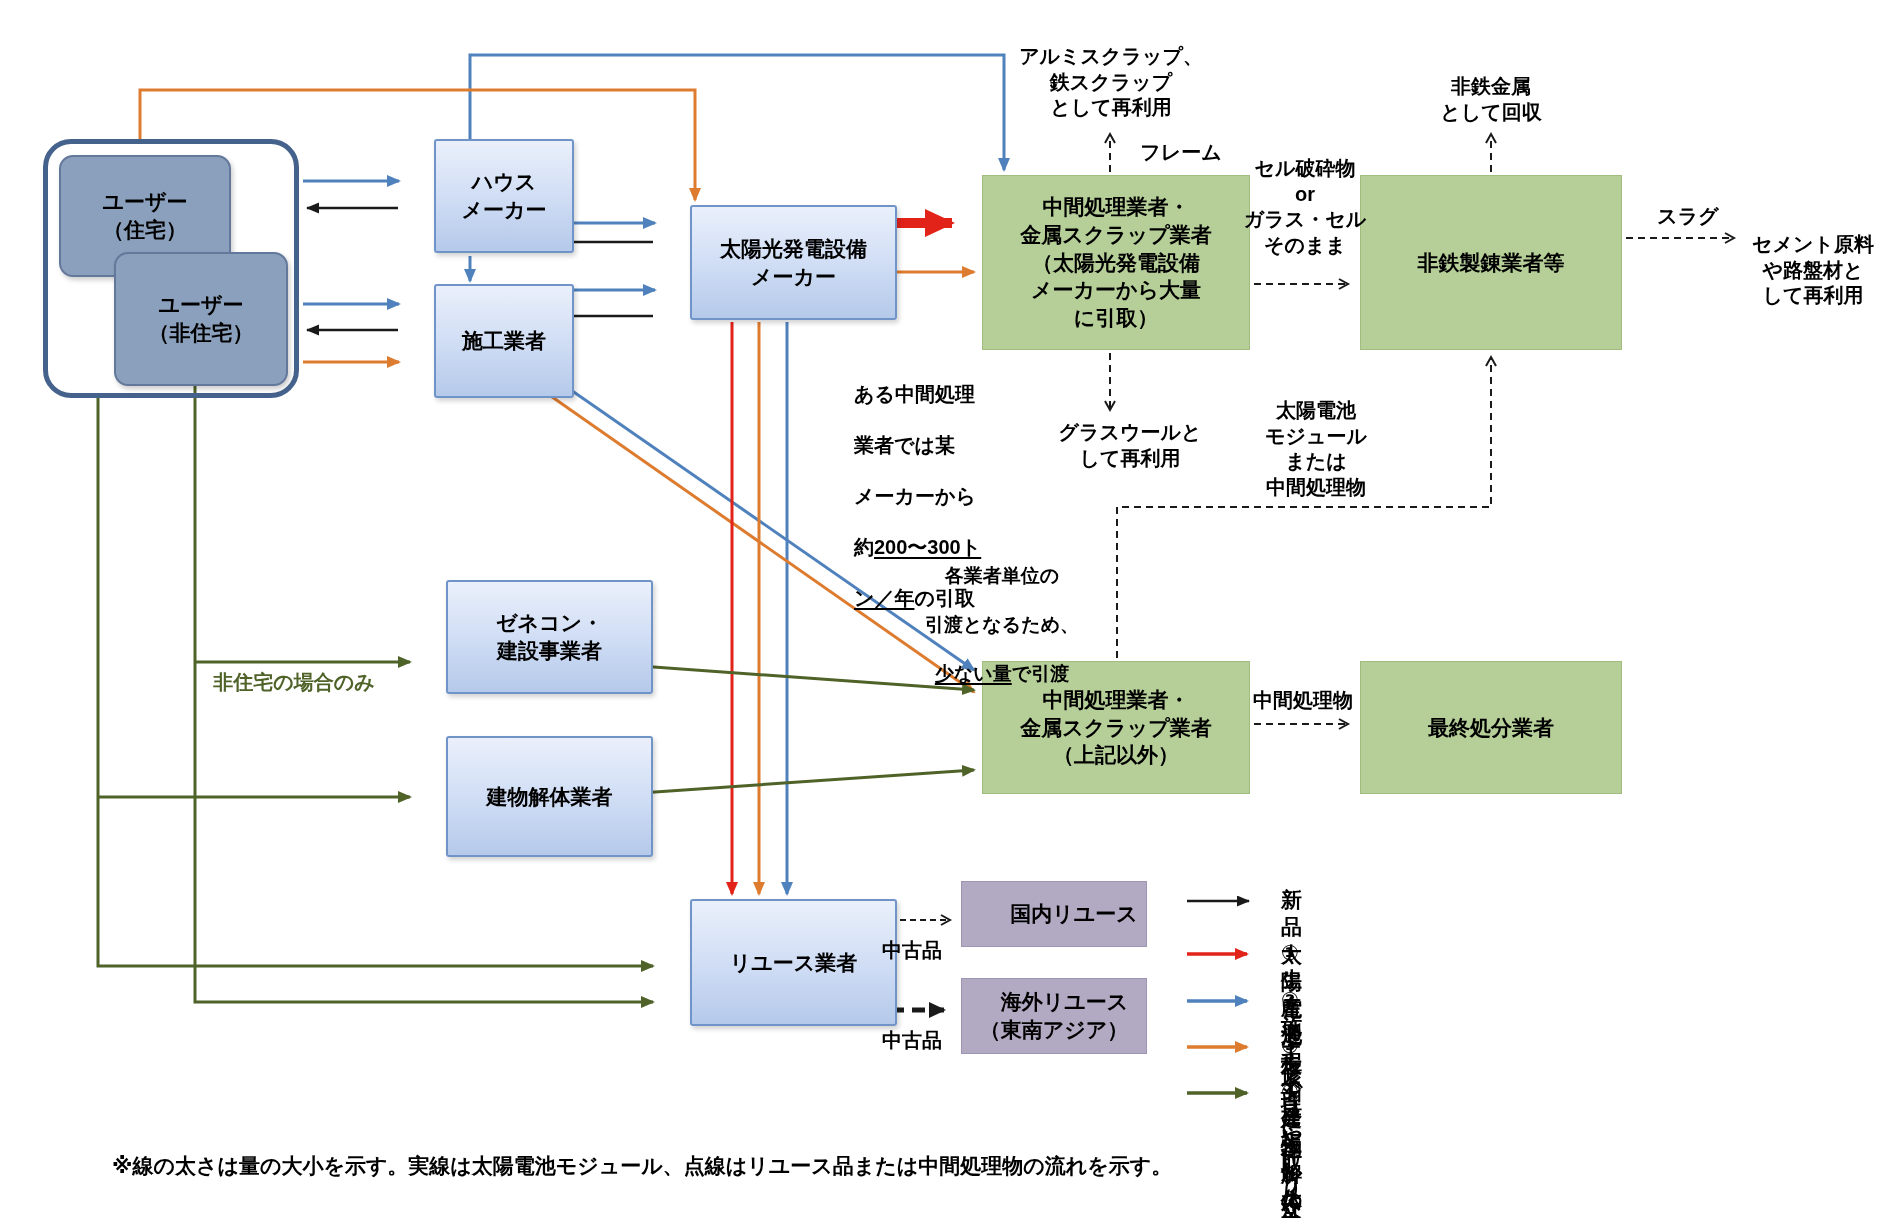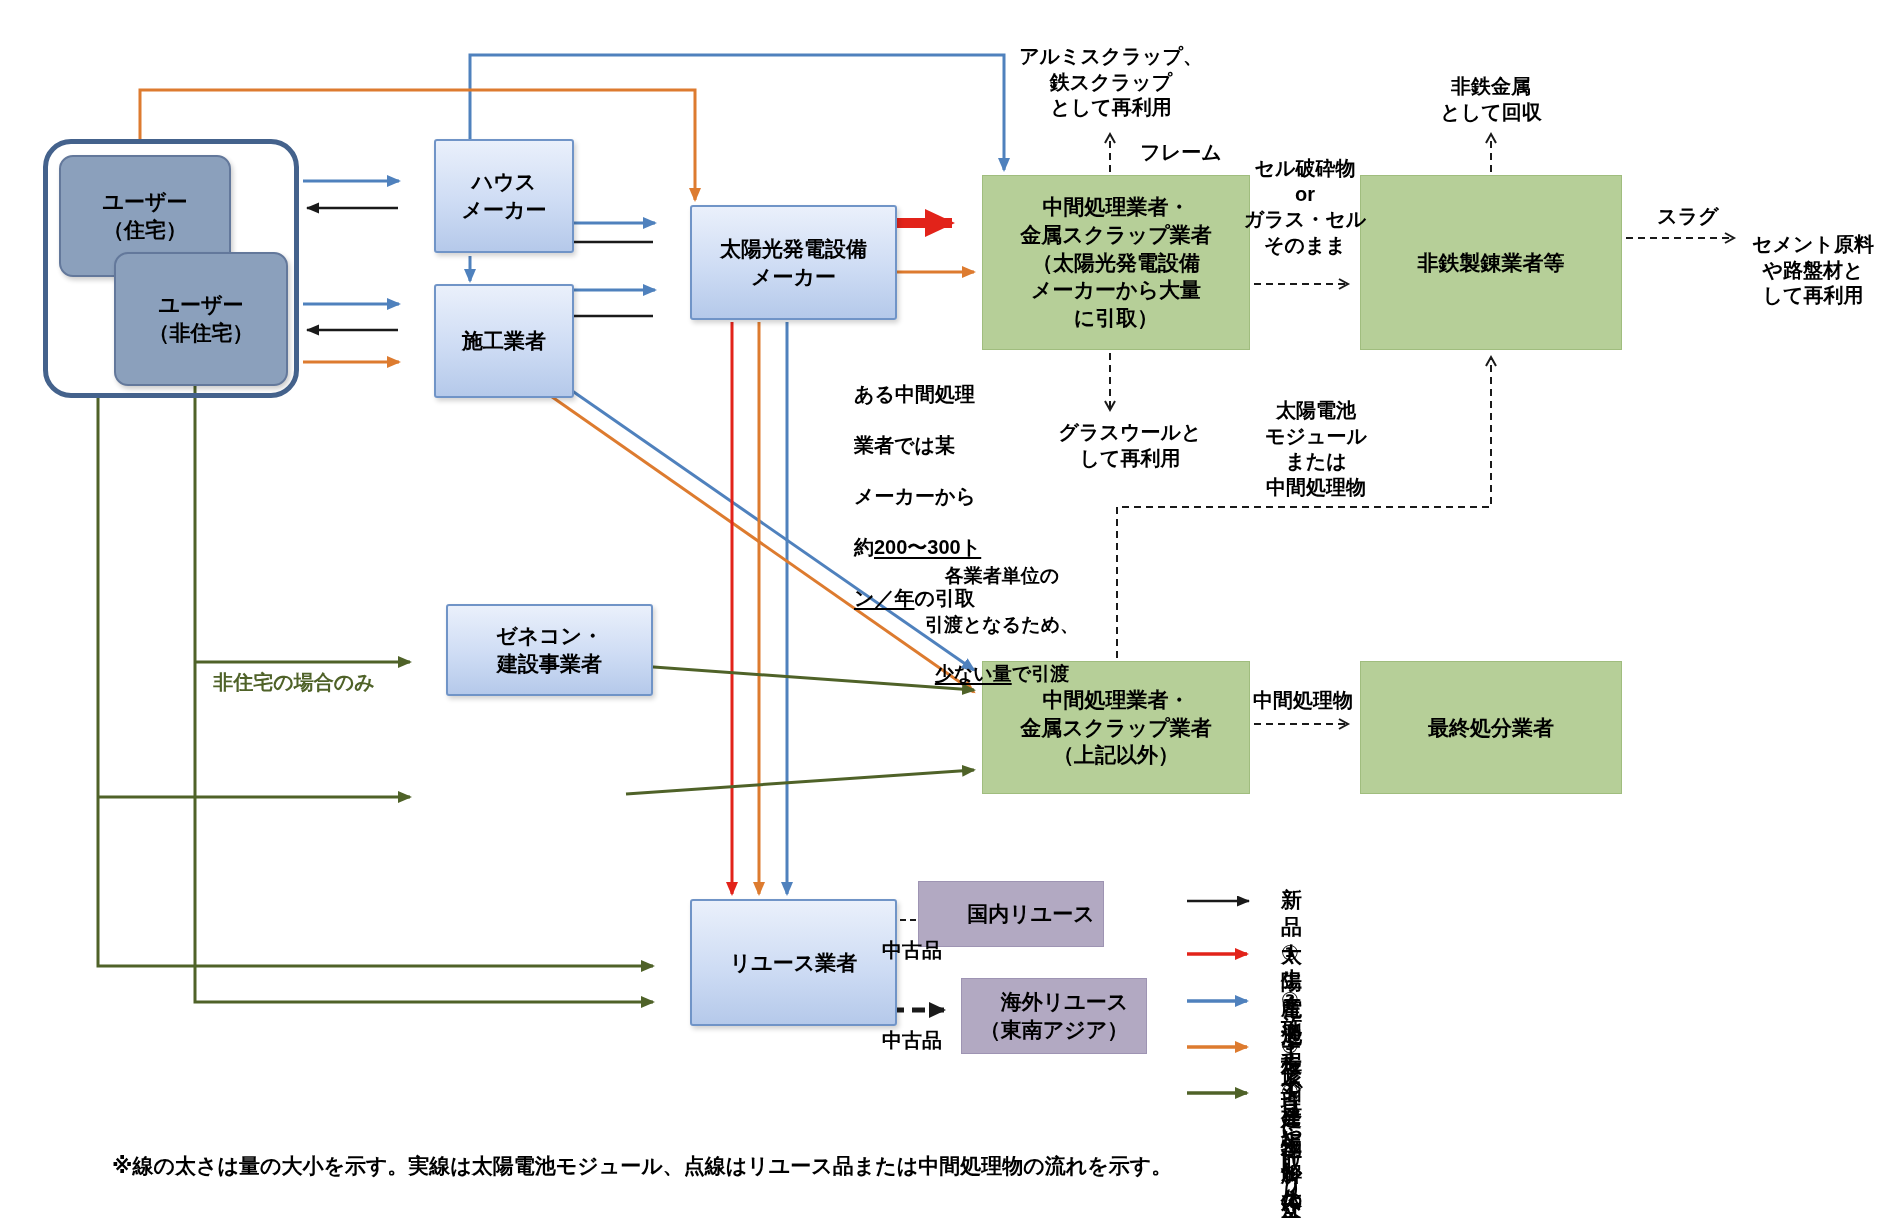--- a/index.html
+++ b/index.html
@@ -111,30 +111,31 @@
   <div class="box blue" style="left:659px;top:205px;width:207px;height:115px;">太陽光発電設備
 メーカー</div>
 
   <div class="box green" style="left:982px;top:175px;width:268px;height:175px;">中間処理業者・
 金属スクラップ業者
 （太陽光発電設備
 メーカーから大量
 に引取）</div>
   <div class="box green" style="left:1360px;top:175px;width:262px;height:175px;">非鉄製錬業者等</div>
 
-  <div class="box blue" style="left:415px;top:604px;width:207px;height:92px;">ゼネコン・
+  <div class="box blue" style="left:415px;top:580px;width:207px;height:114px;">ゼネコン・
 建設事業者</div>
+  <div class="box blue" style="left:415px;top:736px;width:207px;height:121px;">建物解体業者</div>
 
   <div class="box green" style="left:982px;top:661px;width:268px;height:133px;">中間処理業者・
 金属スクラップ業者
 （上記以外）</div>
   <div class="box green" style="left:1360px;top:661px;width:262px;height:133px;">最終処分業者</div>
 
   <div class="box blue" style="left:659px;top:899px;width:207px;height:127px;">リユース業者</div>
-  <div class="box purple" style="left:918px;top:881px;width:186px;height:66px;padding-left:40px;">国内リユース</div>
+  <div class="box purple" style="left:961px;top:881px;width:186px;height:66px;padding-left:40px;">国内リユース</div>
   <div class="box purple" style="left:961px;top:978px;width:186px;height:76px;text-align:right;">海外リユース
 （東南アジア）</div>
 
   <div class="ann" style="left:1000px;top:44px;width:222px;">アルミスクラップ、
 鉄スクラップ
 として再利用</div>
   <div class="ann" style="left:1126px;top:140px;width:110px;">フレーム</div>
   <div class="ann" style="left:1394px;top:74px;width:194px;">非鉄金属
 として回収</div>
   <div class="ann" style="left:1240px;top:156px;width:130px;">セル破砕物

